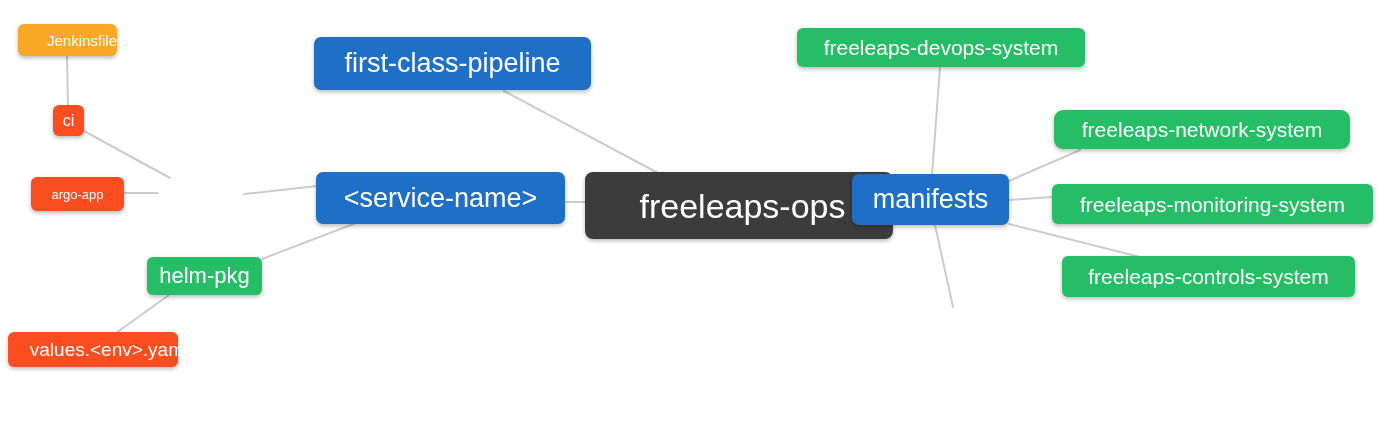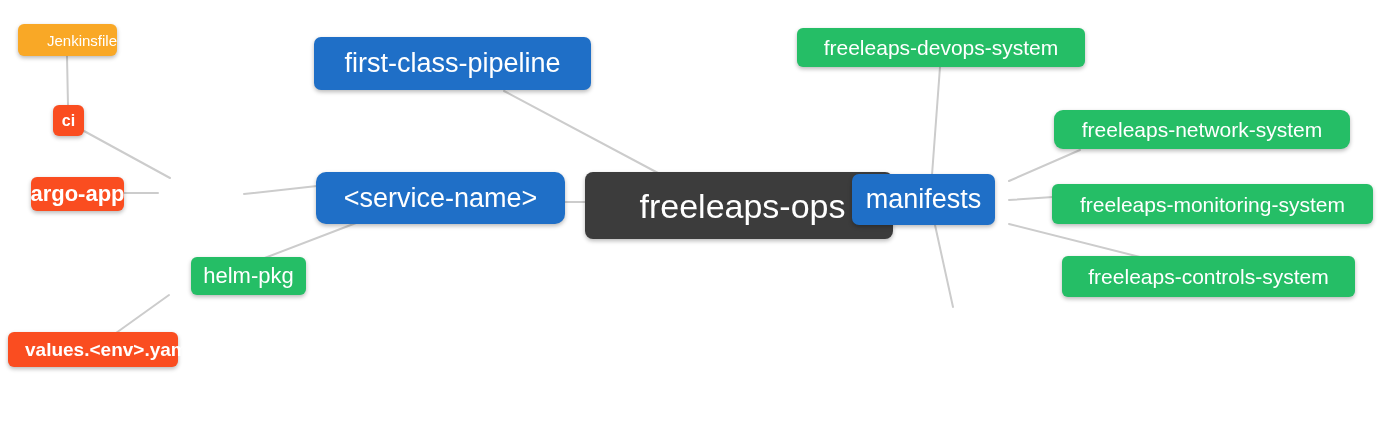--- a/index.html
+++ b/index.html
@@ -40,21 +40,21 @@
     color: var(--node-text);
     border-radius: 6px;
     box-shadow: 0 2px 4px rgba(0,0,0,0.28);
     white-space: nowrap;
     cursor: pointer;
     line-height: 1;
   }
   .node.root   { background: var(--root-bg); border-radius: 8px; }
   .node.blue   { background: var(--primary-bg); border-radius: 7px; }
   .node.green  { background: var(--secondary-bg); justify-content: center; }
-  .node.red    { background: var(--tertiary-bg); font-weight: bold; }
+  .node.red    { background: var(--tertiary-bg); }
   .node.amber  { background: var(--quaternary-bg); }
 </style>
 </head>
 <body>
 
 <div class="canvas">
 
   <svg class="edges" viewBox="0 0 1390 421" xmlns="http://www.w3.org/2000/svg">
     <line x1="67" y1="56" x2="68" y2="106"></line>
     <line x1="84" y1="131" x2="170" y2="178"></line>
@@ -73,46 +73,46 @@
   </svg>
 
   <div class="node amber" style="left:18px;  top:24px;  width:99px;  height:32px; font-size:15px;justify-content:flex-end;">
     <span>Jenkinsfile</span>
   </div>
 
   <div class="node red" style="left:53px;  top:105px; width:31px;  height:31px; font-size:16px;">
     <span>ci</span>
   </div>
 
-  <div class="node red" style="left:31px;  top:177px; width:93px;  height:34px; font-size:22px;">
+  <div class="node red" style="left:31px;  top:177px; width:93px;  height:34px; font-size:13px;">
     <span>argo-app</span>
   </div>
 
 
-  <div class="node green" style="left:147px; top:257px; width:115px; height:38px; font-size:22px;margin-left:44px;">
+  <div class="node green" style="left:147px; top:257px; width:115px; height:38px; font-size:22px;">
     <span>helm-pkg</span>
   </div>
 
   <div class="node red" style="left:8px;   top:332px; width:170px; height:35px; font-size:19px;padding-left:32px;">
     <span>values.&lt;env&gt;.yaml</span>
   </div>
 
   <div class="node blue" style="left:314px; top:37px;  width:277px; height:53px; font-size:27px;">
     <span>first-class-pipeline</span>
   </div>
 
-  <div class="node blue" style="left:316px; top:172px; width:249px; height:52px; font-size:27px;border-radius:10px;">
+  <div class="node blue" style="left:316px; top:172px; width:249px; height:52px; font-size:27px;">
     <span>&lt;service-name&gt;</span>
   </div>
 
   <div class="node root" style="left:585px; top:172px; width:308px; height:67px; font-size:34px;padding-left:7px;">
     <span>freeleaps-ops</span>
   </div>
 
-  <div class="node blue" style="left:852px; top:174px; width:143px; height:51px; font-size:27px;justify-content:center;">
+  <div class="node blue" style="left:852px; top:174px; width:157px; height:51px; font-size:27px;justify-content:center;">
     <span>manifests</span>
   </div>
 
   <div class="node green" style="left:797px;  top:28px;  width:288px; height:39px; font-size:21px;">
     <span>freeleaps-devops-system</span>
   </div>
 
   <div class="node green" style="left:1054px; top:110px; width:296px; height:39px; font-size:21px;border-radius:9px;">
     <span>freeleaps-network-system</span>
   </div>

